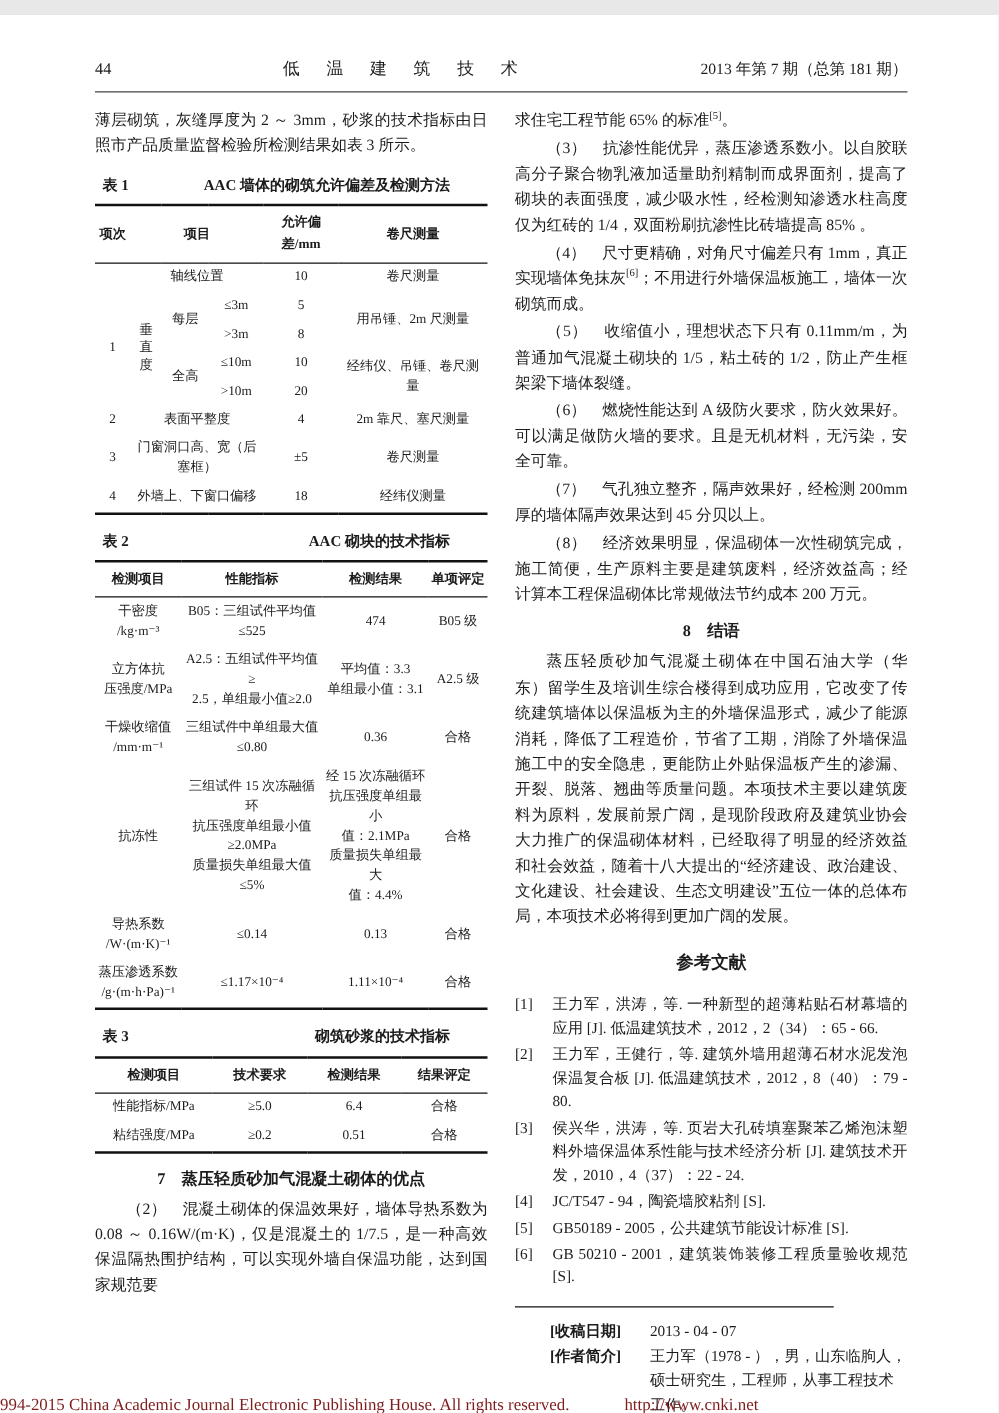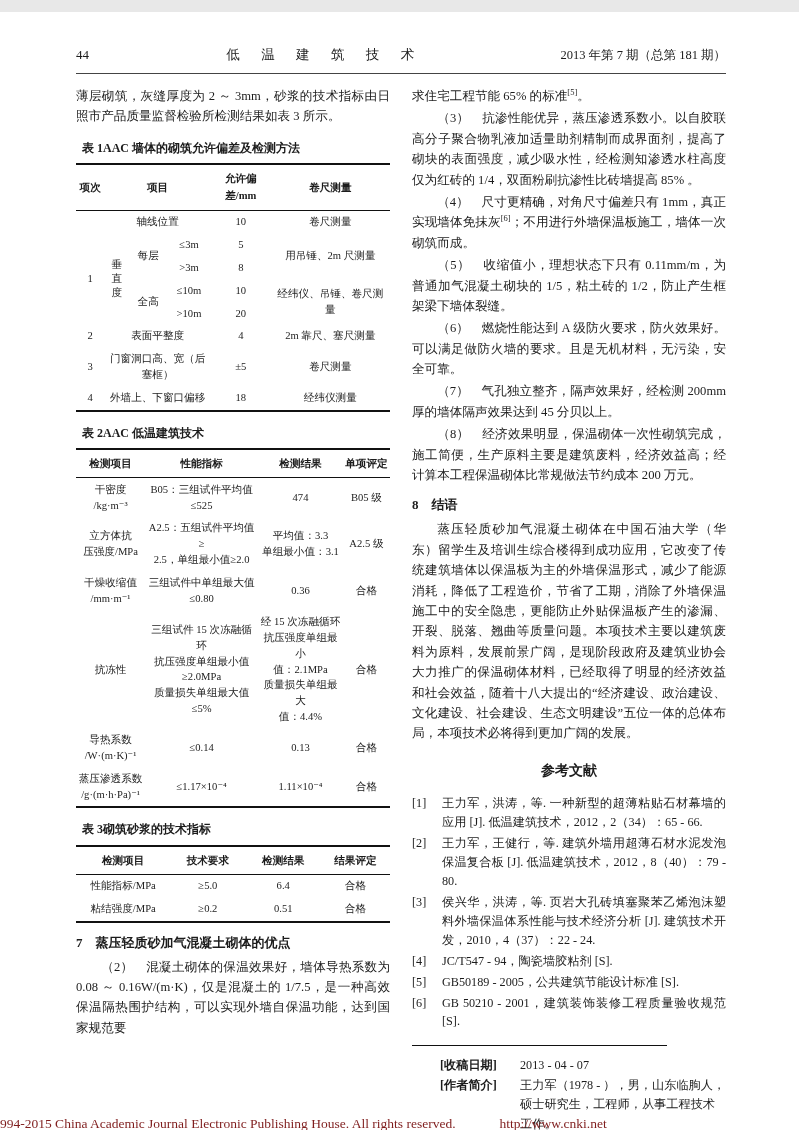--- a/index.html
+++ b/index.html
@@ -12,31 +12,31 @@
   .journal-title{letter-spacing:9px;font-size:13.5px;}
   .issue-info{font-size:12.5px;}
   
   .columns{position:absolute;top:74px;left:76px;width:650px;display:flex;gap:22px;}
   .col{width:314px;font-size:12.6px;line-height:1.62;text-align:justify;}
   p{margin:0 0 2px 0;}
   .indent{text-indent:2em;}
   sup{font-size:8.5px;line-height:0;}
   
   .tbl-caption{display:flex;font-weight:bold;font-size:12px;margin:12px 0 5px 6px;}
-  .tbl-caption .cap-title{flex:1;text-align:left;padding-right:30px;}
+  .tbl-caption .cap-title{flex:1;text-align:right;padding-right:30px;}
   table{width:100%;border-collapse:collapse;font-size:10.6px;
         border-top:2px solid #111;border-bottom:2px solid #111;margin-bottom:6px;}
   thead th{border-bottom:1px solid #111;font-weight:bold;padding:5px 2px;text-align:center;}
   td{padding:3.5px 2px;vertical-align:middle;line-height:1.5;}
   .c{text-align:center;}
   .l{text-align:center;}
   .pre{white-space:pre-line;}
   .vert{white-space:pre-line;text-align:center;line-height:1.35;}
   
-  .sec-heading{font-weight:bold;font-size:13px;margin:9px 0 4px 0;text-align:left;}
+  .sec-heading{font-weight:bold;font-size:13px;margin:9px 0 4px 0;text-align:center;}
   .refs-heading{font-weight:bold;font-size:14px;text-align:center;margin:16px 0 12px 0;}
   
   .ref{display:flex;font-size:12.2px;line-height:1.55;margin-bottom:2px;}
   .ref-marker{flex:0 0 30px;}
   .ref-text{flex:1;text-align:justify;}
   
   .meta-rule{border:none;border-top:1.5px solid #111;width:255px;margin:14px 0 10px 0;}
   .meta{display:flex;font-size:12.2px;line-height:1.6;padding-left:28px;}
   .meta-label{flex:0 0 80px;font-weight:bold;}
   .meta-value{flex:1;text-align:left;}
@@ -129,21 +129,21 @@
             <td class="c">4</td>
             <td colspan="3" class="l">外墙上、下窗口偏移</td>
             <td class="c">18</td>
             <td class="l">经纬仪测量</td>
           </tr>
         </tbody>
       </table>
 
       <div class="tbl-caption">
         <span class="cap-label">表 2</span>
-        <span class="cap-title">AAC 低温建筑技术</span>
+        <span class="cap-title">AAC 砌块的技术指标</span>
       </div>
       <table>
         <colgroup>
             <col style="width:22%">
             <col style="width:36%">
             <col style="width:27%">
             <col style="width:15%">
           </colgroup>
         <thead>
           <tr>

